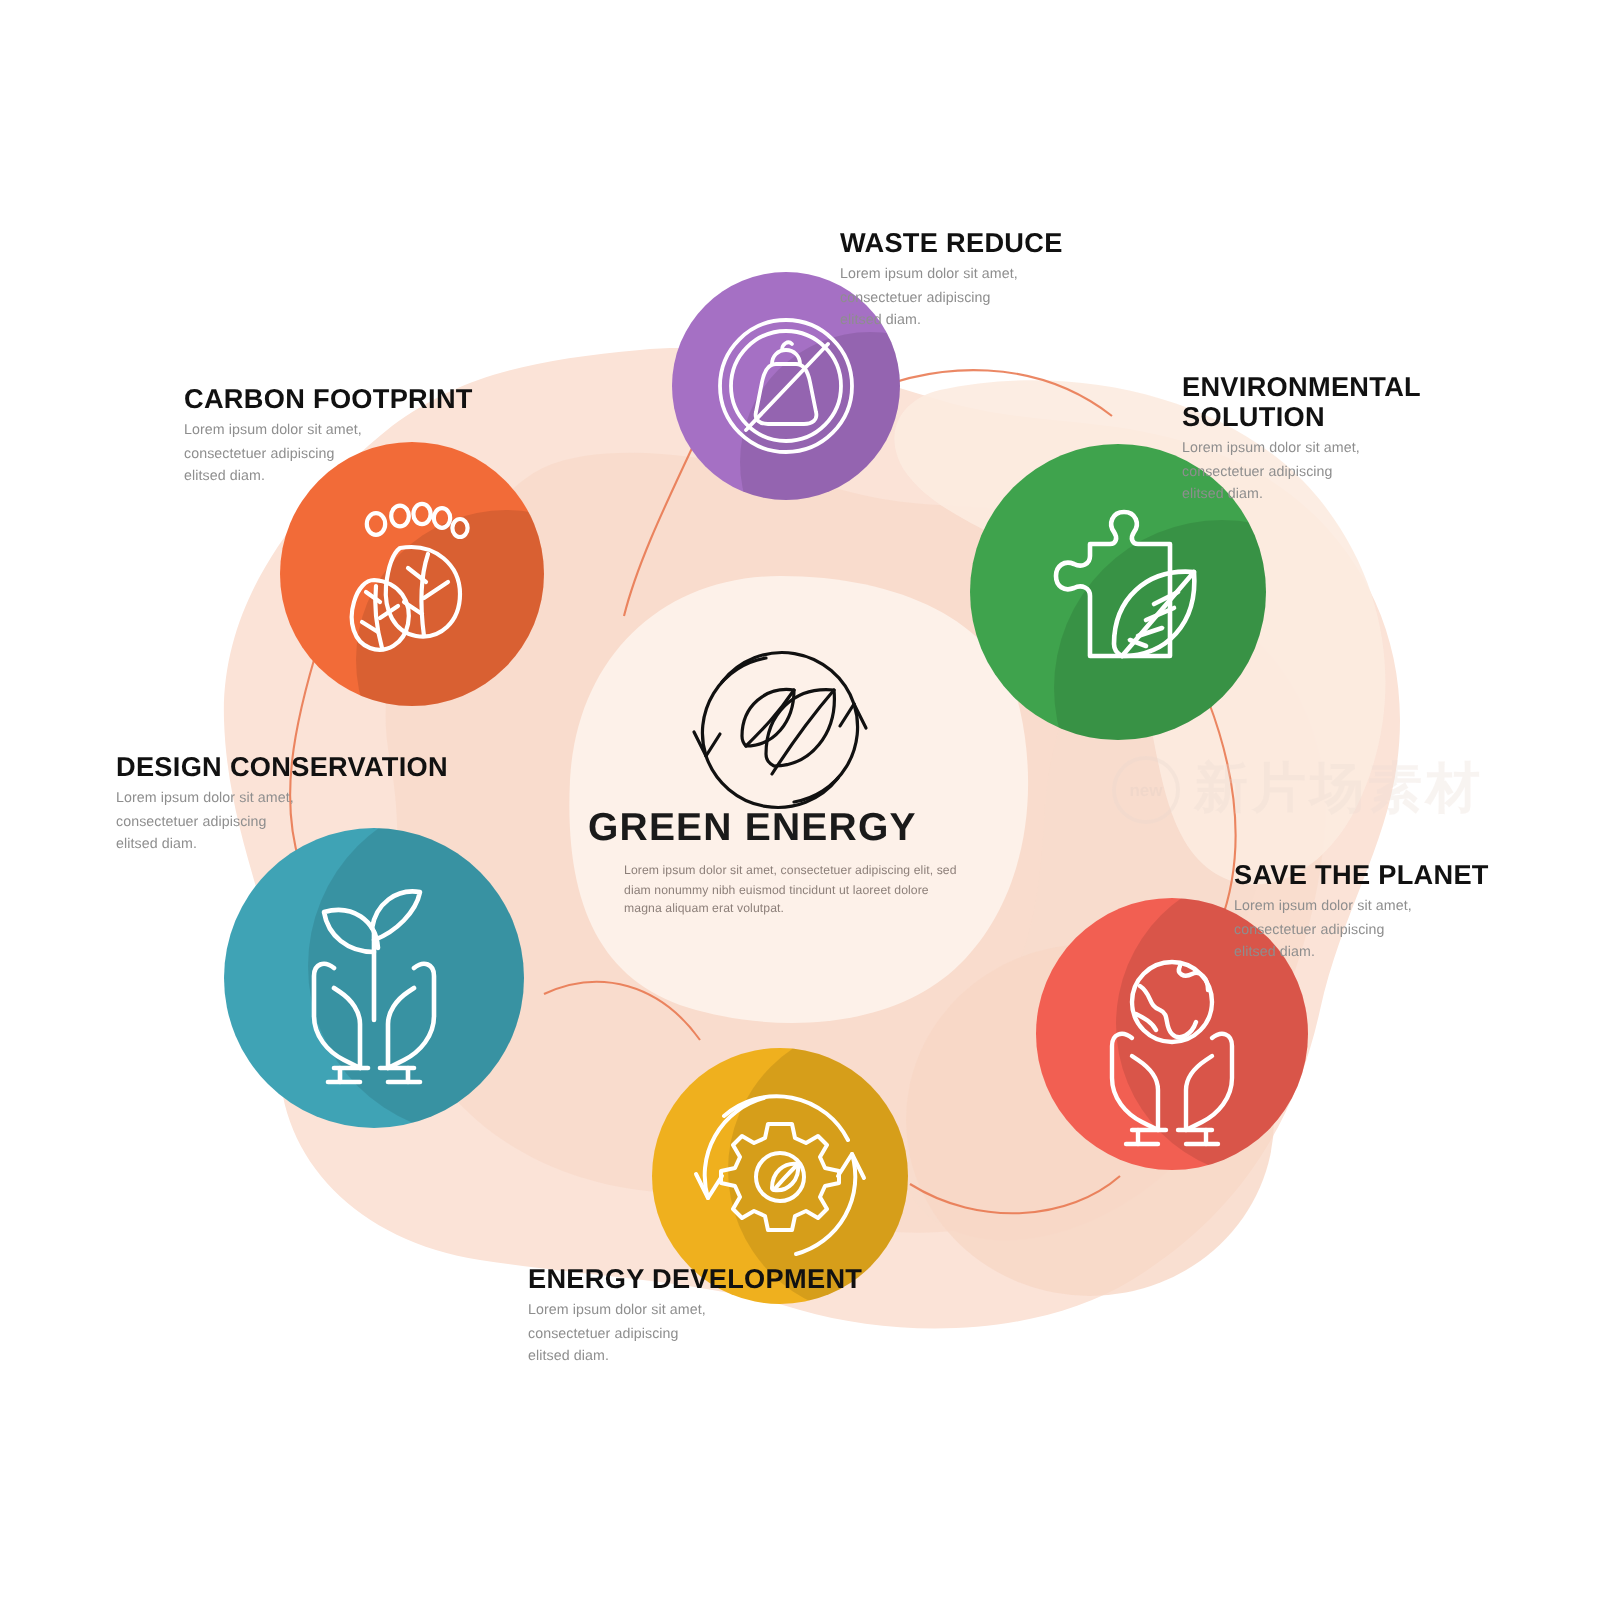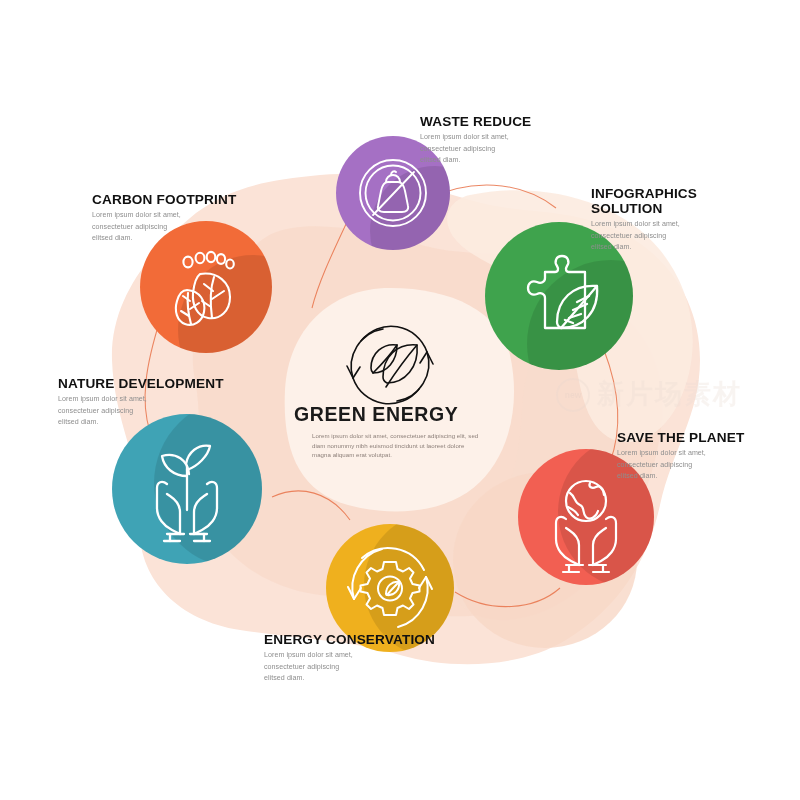--- a/index.html
+++ b/index.html
@@ -257,21 +257,21 @@
 
       <path d="M72,100 C 72,78 88,62 112,64 C 114,90 98,106 76,106 C 74,105 72,103 72,100 Z"></path>
       <path d="M76,106 C 88,92 100,78 112,64"></path>
       <path d="M88,88 L 102,82"></path>
       <path d="M84,96 L 96,92"></path>
       <path d="M92,80 L 104,74"></path>
       <path d="M80,98 L 88,101"></path>
     </svg>
   </div>
   <div class="label" style="left:591px;top:186px;width:190px;">
-    <h3>INFOGRAPHICS
+    <h3>ENVIRONMENTAL
 SOLUTION</h3>
     <p>Lorem ipsum dolor sit amet,
 consectetuer adipiscing
 elitsed diam.</p>
   </div>
 
   <div class="node" style="left:112px;top:414px;width:150px;height:150px;background:#3FA3B5;">
     <div class="wedge" style="left:42px;top:-16px;width:170px;height:170px;"></div>
     <svg viewBox="0 0 150 150" fill="none" stroke="#ffffff" stroke-width="2.3" stroke-linecap="round" stroke-linejoin="round">
 
@@ -289,21 +289,21 @@
 
       <path d="M55,120 L72,120"></path>
       <path d="M78,120 L95,120"></path>
       <path d="M58,120 L58,127"></path>
       <path d="M92,120 L92,127"></path>
       <path d="M52,127 L68,127"></path>
       <path d="M82,127 L98,127"></path>
     </svg>
   </div>
   <div class="label" style="left:58px;top:376px;width:210px;">
-    <h3>NATURE DEVELOPMENT</h3>
+    <h3>DESIGN CONSERVATION</h3>
     <p>Lorem ipsum dolor sit amet,
 consectetuer adipiscing
 elitsed diam.</p>
   </div>
 
   <div class="node" style="left:518px;top:449px;width:136px;height:136px;background:#F25F52;">
     <div class="wedge" style="left:40px;top:-14px;width:154px;height:154px;"></div>
     <svg viewBox="0 0 136 136" fill="none" stroke="#ffffff" stroke-width="2.2" stroke-linecap="round" stroke-linejoin="round">
 
       <circle cx="68" cy="52" r="20"></circle>
@@ -348,19 +348,19 @@
                L86.5,69 L84,74.5 L87.5,80.5 L83,85 L77,81.5 L71.5,84 L70,91 L64,91
                L58,91 L56.5,84 L51,81.5 L45,85 L40.5,80.5 L44,74.5 L41.5,69 L34.5,67.5 L34.5,61.5
                L41.5,60 L44,54.5 L40.5,48.5 L45,44 L51,47.5 L56.5,45 L58,38 Z"></path>
       <circle cx="64" cy="64.5" r="12"></circle>
 
       <path d="M60,70 C 60,62 66,57 73,58 C 74,66 68,72 61,71 C 60,71 60,70 60,70 Z"></path>
       <path d="M61,71 C 65,66 69,62 73,58"></path>
     </svg>
   </div>
   <div class="label" style="left:264px;top:632px;width:200px;">
-    <h3>ENERGY CONSERVATION</h3>
+    <h3>ENERGY DEVELOPMENT</h3>
     <p>Lorem ipsum dolor sit amet,
 consectetuer adipiscing
 elitsed diam.</p>
   </div>
 
 </div>
 
 </body></html>

